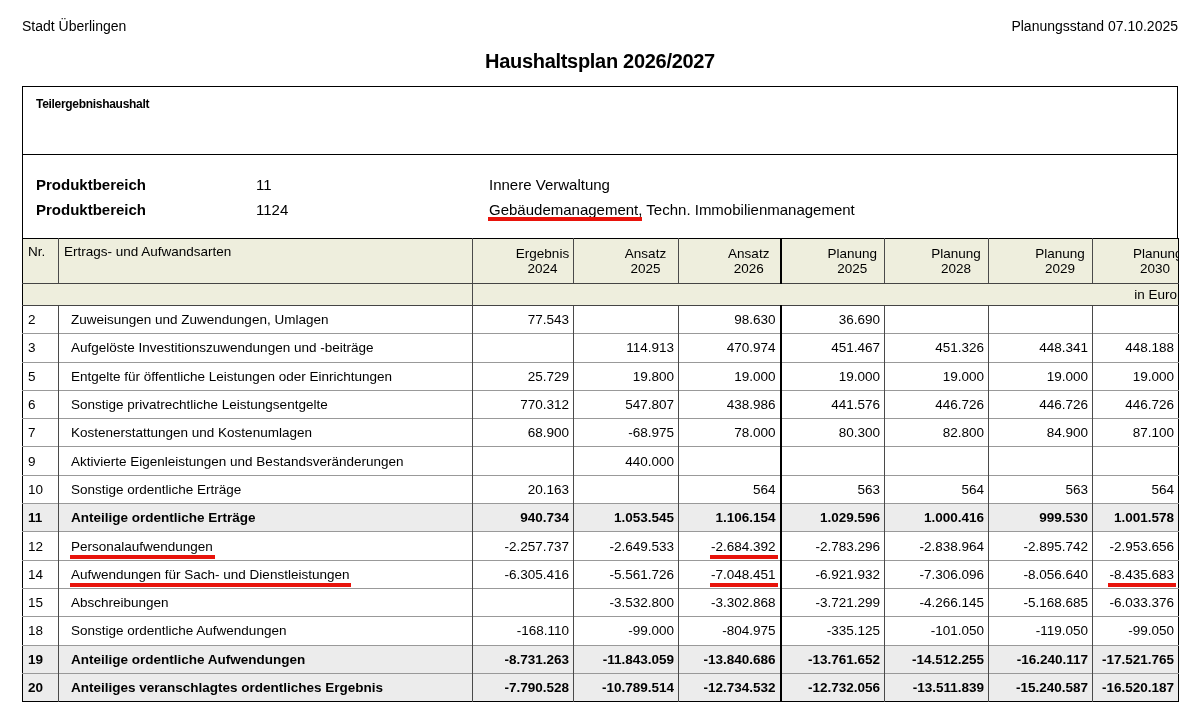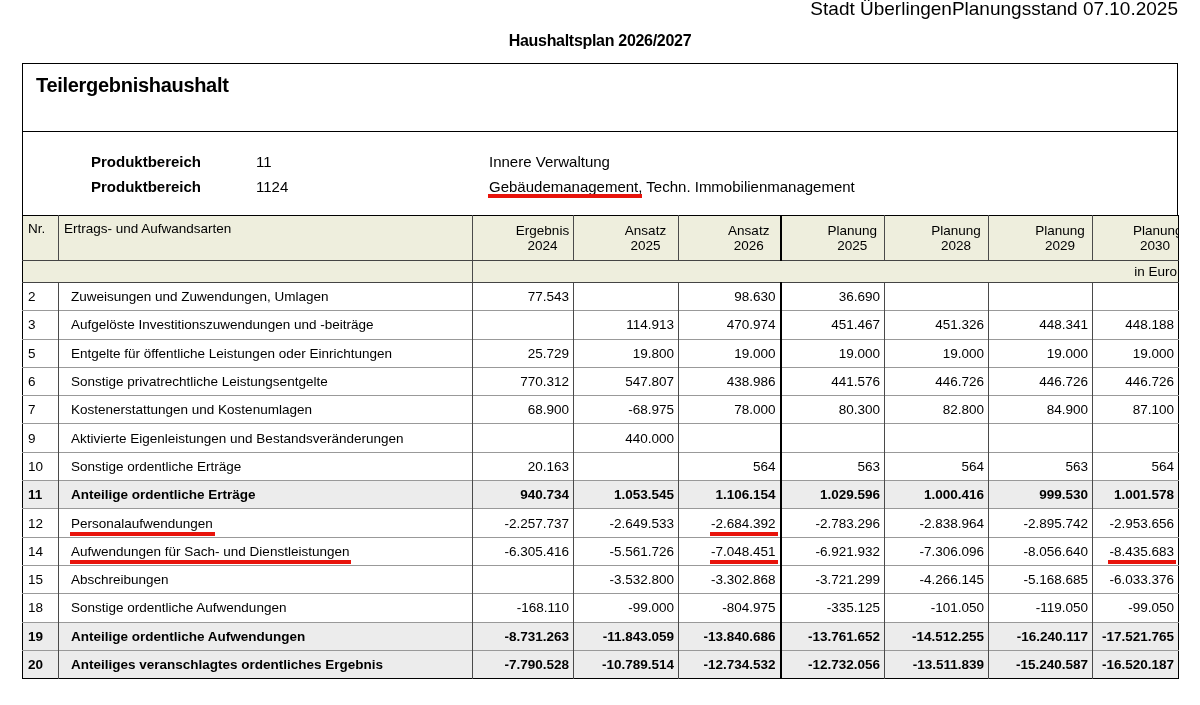--- a/index.html
+++ b/index.html
@@ -8,28 +8,28 @@
     --tbg:#ececec;
   }
   html,body{margin:0;padding:0;}
   body{
     width:1200px;height:705px;background:#fff;color:#000;
     font-family:"Liberation Sans", sans-serif;
     position:relative;overflow:hidden;
     -webkit-font-smoothing:antialiased;
   }
   .page{position:absolute;left:22px;top:0;width:1156px;}
-  .top-row{display:flex;justify-content:flex-end;font-size:19px;line-height:17px;}
-  .doc-title{text-align:center;font-weight:bold;font-size:16px;margin-top:15px;letter-spacing:-0.3px;}
+  .top-row{display:flex;justify-content:space-between;margin-top:18px;font-size:14px;line-height:17px;}
+  .doc-title{text-align:center;font-weight:bold;font-size:20px;margin-top:15px;letter-spacing:-0.3px;}
   .outer{border:1.5px solid #000;border-bottom:none;margin-top:13px;}
   .sec-title{height:68px;box-sizing:border-box;border-bottom:1px solid #000;
-    padding:10px 0 0 13px;font-weight:bold;font-size:20px;letter-spacing:-0.3px;}
+    padding:10px 0 0 13px;font-weight:bold;font-size:12px;letter-spacing:-0.3px;}
   .product{height:83px;box-sizing:border-box;padding:17px 0 0 13px;font-size:15px;}
   .product-row{display:grid;grid-template-columns:220px 233px 1fr;line-height:25px;}
-  .product-row .plabel{font-weight:bold;text-align:center;}
+  .product-row .plabel{font-weight:bold;}
   table{border-collapse:collapse;table-layout:fixed;width:1156px;font-size:13.5px;
     border:1.5px solid #000;}
   th,td{box-sizing:border-box;overflow:hidden;white-space:nowrap;}
   th{background:var(--hbg);font-weight:normal;border-left:1px solid #4a4a4a;border-bottom:1px solid #444;}
   th.hnr,th.hlabel{text-align:left;vertical-align:top;padding:5px 0 0 5px;height:45px;}
   th.hnr{border-left:none;}
   th.vh{text-align:center;vertical-align:middle;line-height:15px;padding-left:40px;}
   tr.unit td{background:var(--hbg);height:22px;border-bottom:1px solid #444;border-left:1px solid #4a4a4a;}
   tr.unit td.uleft{border-left:none;}
   tr.unit td.uright{text-align:right;}

